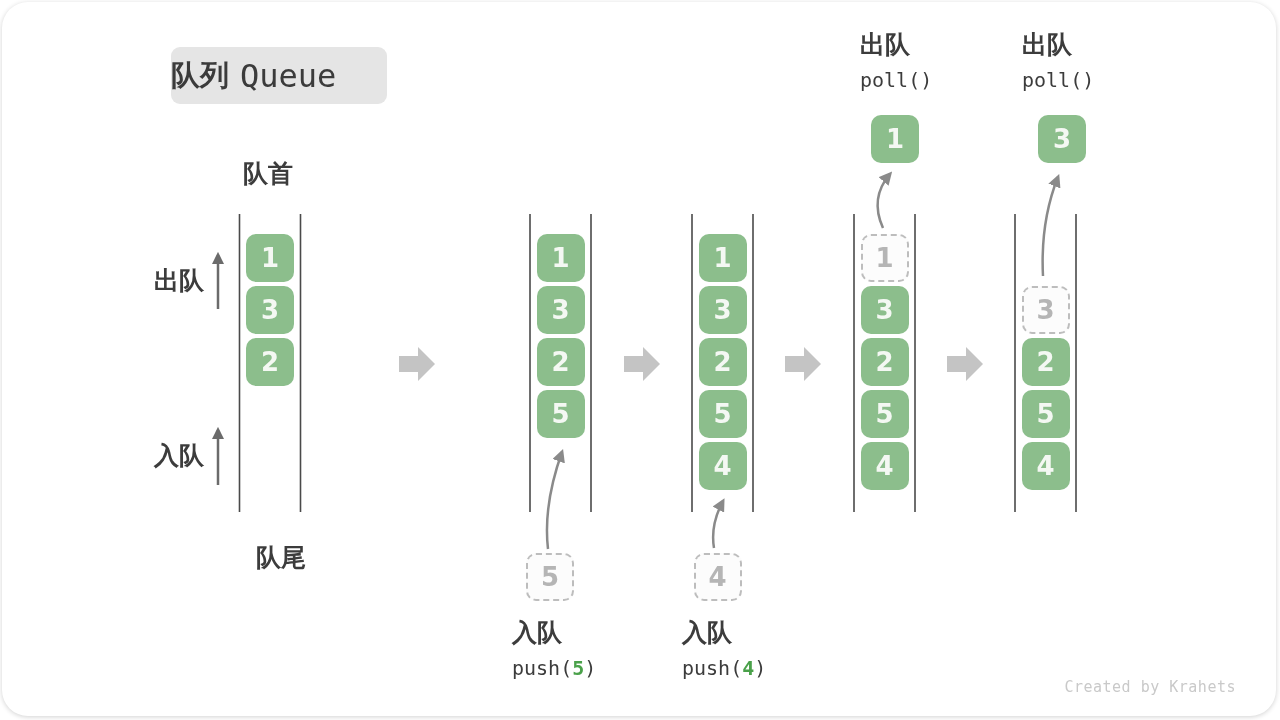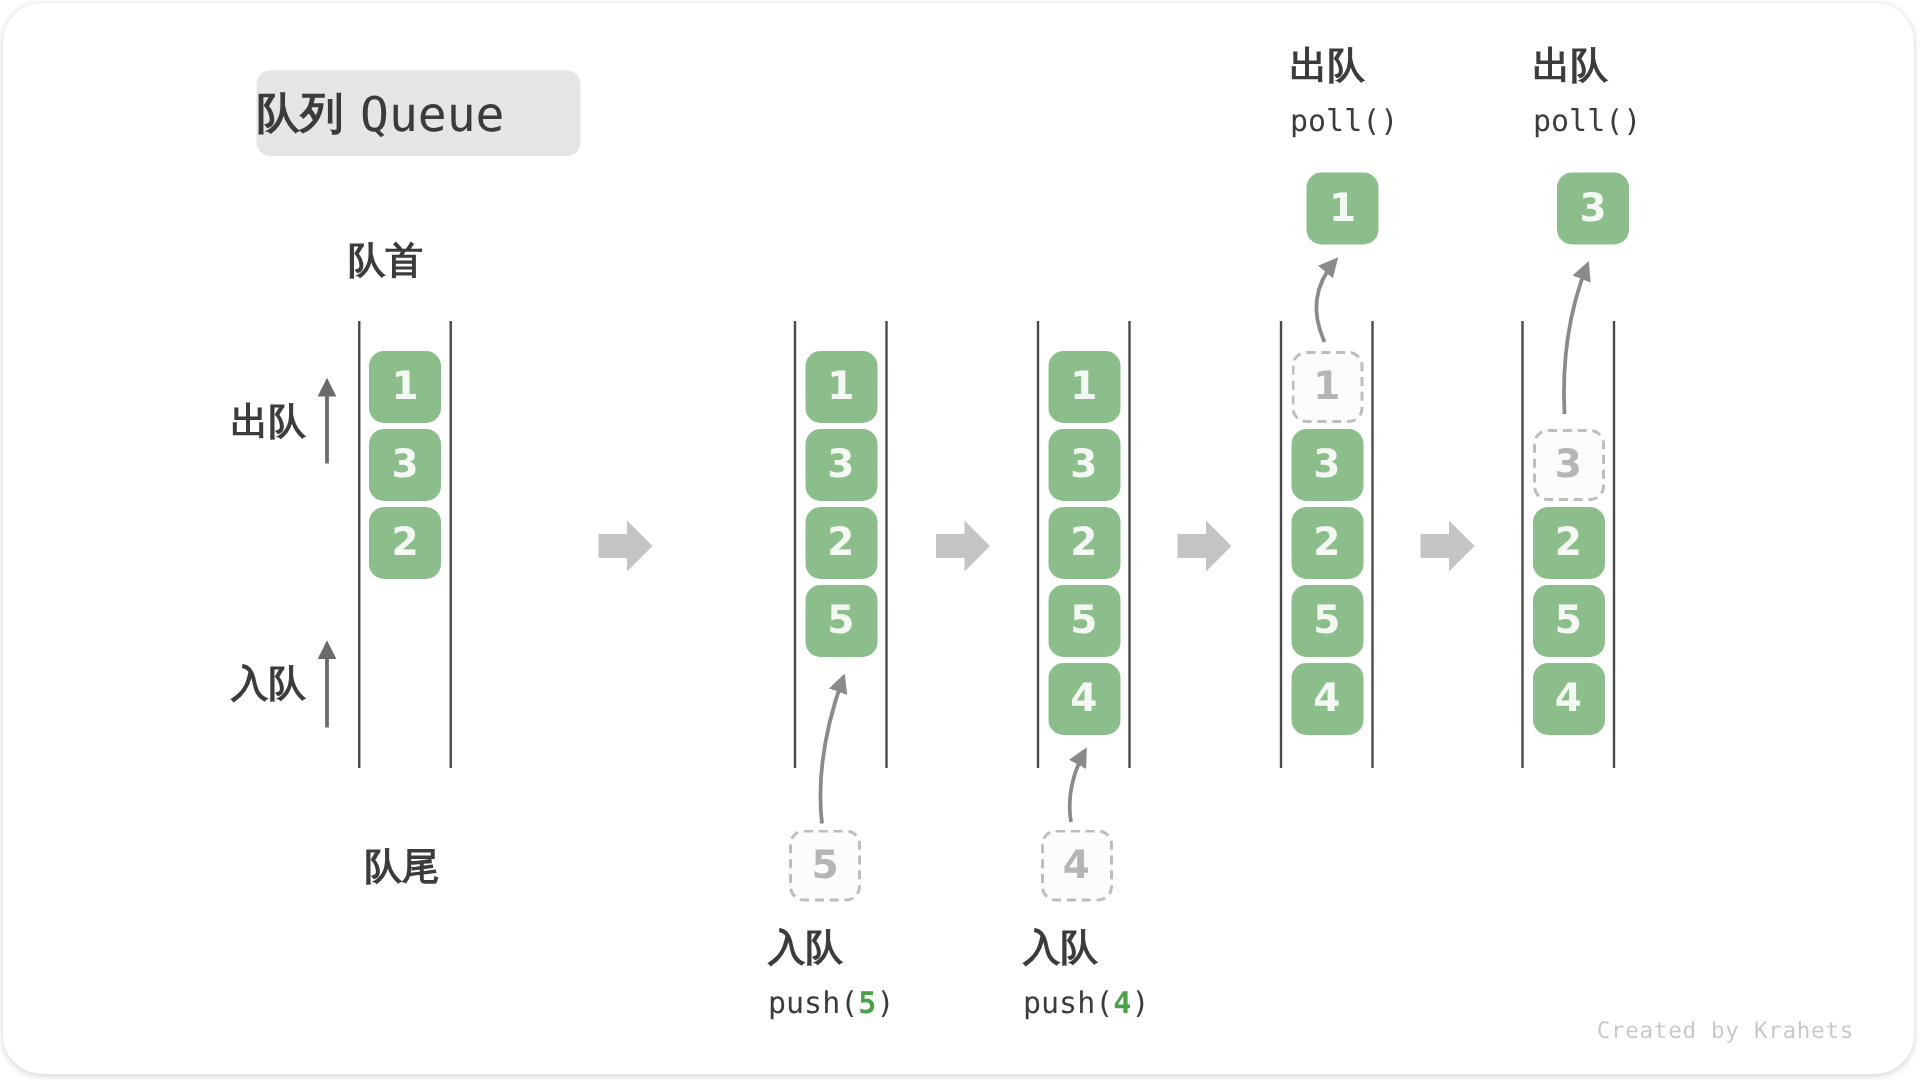--- a/index.html
+++ b/index.html
@@ -4,22 +4,22 @@
 <style>
   html,body{margin:0;padding:0;background:#ffffff;width:1280px;height:720px;overflow:hidden;
     font-family:"Liberation Sans",sans-serif;}
   .canvas{position:absolute;left:2px;top:2px;width:1274px;height:714px;background:#fff;
     border-radius:26px;box-shadow:0 1px 5px rgba(0,0,0,0.18);}
   .badge{position:absolute;left:169px;top:45px;width:216px;height:57px;background:#E5E5E5;
     border-radius:9px;display:flex;align-items:center;justify-content:flex-start;gap:11px;}
   .badge .zh{font-size:29px;font-weight:700;color:#3B3B3B;}
   .badge .en{font-family:"DejaVu Sans Mono",monospace;font-size:32px;color:#3B3B3B;}
   .lbl{position:absolute;font-size:25px;font-weight:700;color:#3C3C3C;white-space:nowrap;}
-  #lbl-front{left:230px;top:155px;}
-  #lbl-rear{left:241px;top:539px;margin-top:20px;}
+  #lbl-front{left:241px;top:155px;}
+  #lbl-rear{left:254px;top:539px;}
   #lbl-deq{left:152px;top:262px;}
   #lbl-enq{left:152px;top:437px;}
   #geo{position:absolute;left:0;top:0;width:1280px;height:720px;}
   .cell{position:absolute;width:48px;height:48px;box-sizing:border-box;border-radius:10px;
     display:flex;align-items:center;justify-content:center;
     font-family:"DejaVu Sans",sans-serif;font-size:26px;font-weight:700;}
   .cell.filled{background:var(--green,#8CBE8C);color:#F4F8F3;}
   .cell.dashed{border:2.5px dashed #BDBDBD;background:#FCFCFC;color:#B5B5B5;}
   .op{position:absolute;white-space:nowrap;}
   .op .op-zh{font-size:25px;font-weight:600;color:#3C3C3C;line-height:28px;margin-bottom:8px;}

